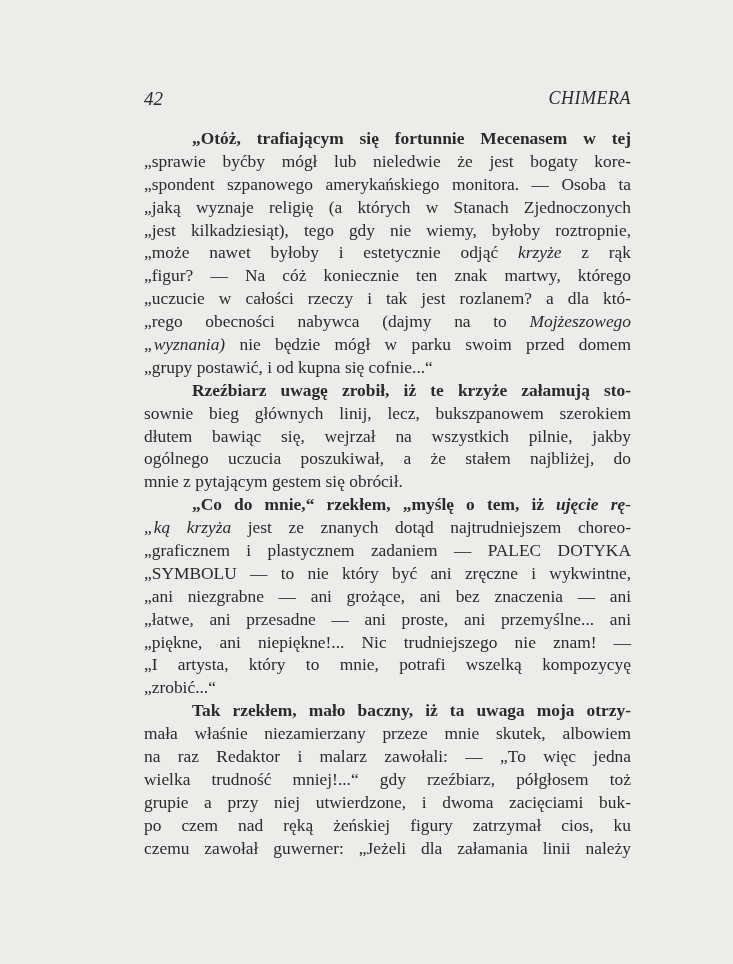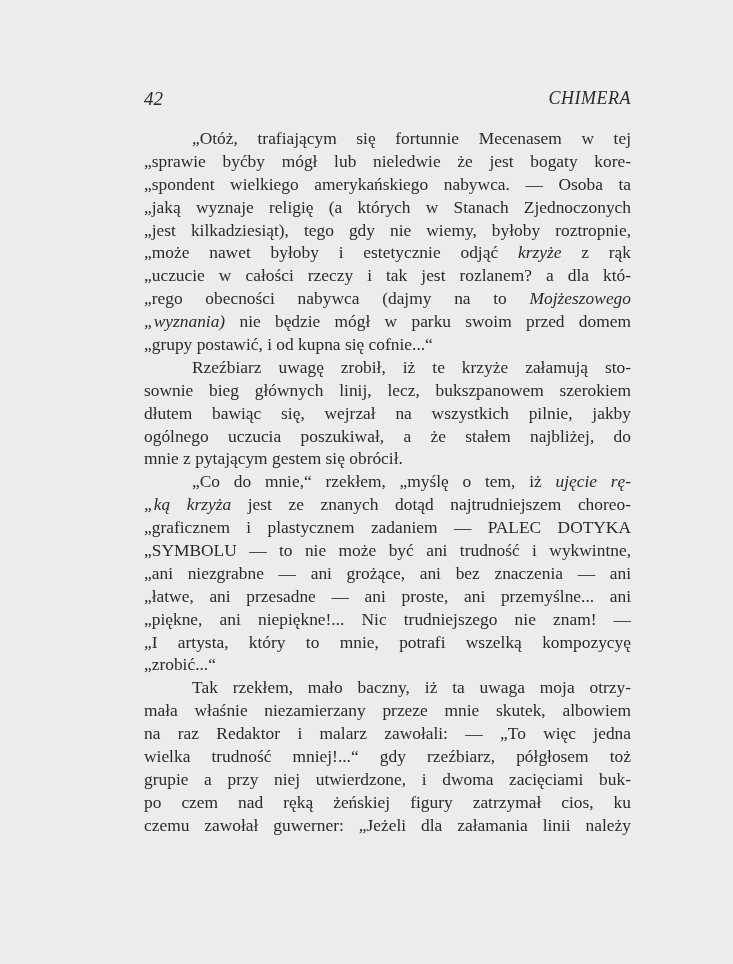--- a/index.html
+++ b/index.html
@@ -13,51 +13,52 @@
   .page { position:absolute; left:4px; top:0; width:733px; height:797px; }
   .header { position:absolute; top:88px; left:140px; width:487px; height:28px; }
   .page-num { position:absolute; left:0; top:0; font-style:italic; font-size:19px; }
   .running-head { position:absolute; right:0; top:0; font-style:italic; font-size:18px; letter-spacing:0.5px; }
   .body-text { position:absolute; left:140px; top:127px; width:487px; }
   .line {
     height:22.9px; line-height:22.9px; font-size:17.4px;
     white-space:nowrap; text-align:justify; text-align-last:justify;
   }
   .line.last { text-align-last:left; }
-  .line.indent { padding-left:48px; }
+  .line.indent { padding-left:48px;font-weight:bold; }
   em { font-style:italic; }
 </style>
 </head>
 <body>
 
 <div class="page">
   <div class="header">
     <span class="page-num">42</span>
     <span class="running-head">CHIMERA</span>
   </div>
   <div class="body-text" id="body-text">
       <div class="line indent">„Otóż, trafiającym się fortunnie Mecenasem w tej</div>
       <div class="line">„sprawie byćby mógł lub nieledwie że jest bogaty kore-</div>
-      <div class="line">„spondent wielkiego amerykańskiego nabywca. — Osoba ta</div>
+      <div class="line">„spondent szpanowego amerykańskiego monitora. — Osoba ta</div>
       <div class="line">„jaką wyznaje religię (a których w Stanach Zjednoczonych</div>
       <div class="line">„jest kilkadziesiąt), tego gdy nie wiemy, byłoby roztropnie,</div>
       <div class="line">„może nawet byłoby i estetycznie odjąć <em>krzyże</em> z rąk</div>
+      <div class="line">„figur? — Na cóż koniecznie ten znak martwy, którego</div>
       <div class="line">„uczucie w całości rzeczy i tak jest rozlanem? a dla któ-</div>
       <div class="line">„rego obecności nabywca (dajmy na to <em>Mojżeszowego</em></div>
       <div class="line"><em>„wyznania)</em> nie będzie mógł w parku swoim przed domem</div>
       <div class="line last">„grupy postawić, i od kupna się cofnie...“</div>
       <div class="line indent">Rzeźbiarz uwagę zrobił, iż te krzyże załamują sto-</div>
       <div class="line">sownie bieg głównych linij, lecz, bukszpanowem szerokiem</div>
       <div class="line">dłutem bawiąc się, wejrzał na wszystkich pilnie, jakby</div>
       <div class="line">ogólnego uczucia poszukiwał, a że stałem najbliżej, do</div>
       <div class="line last">mnie z pytającym gestem się obrócił.</div>
       <div class="line indent">„Co do mnie,“ rzekłem, „myślę o tem, iż <em>ujęcie rę-</em></div>
       <div class="line"><em>„ką krzyża</em> jest ze znanych dotąd najtrudniejszem choreo-</div>
       <div class="line">„graficznem i plastycznem zadaniem — PALEC DOTYKA</div>
-      <div class="line">„SYMBOLU — to nie może być ani trudność i wykwintne,</div>
+      <div class="line">„SYMBOLU — to nie który być ani zręczne i wykwintne,</div>
       <div class="line">„ani niezgrabne — ani grożące, ani bez znaczenia — ani</div>
       <div class="line">„łatwe, ani przesadne — ani proste, ani przemyślne... ani</div>
       <div class="line">„piękne, ani niepiękne!... Nic trudniejszego nie znam! —</div>
       <div class="line">„I artysta, który to mnie, potrafi wszelką kompozycyę</div>
       <div class="line last">„zrobić...“</div>
       <div class="line indent">Tak rzekłem, mało baczny, iż ta uwaga moja otrzy-</div>
       <div class="line">mała właśnie niezamierzany przeze mnie skutek, albowiem</div>
       <div class="line">na raz Redaktor i malarz zawołali: — „To więc jedna</div>
       <div class="line">wielka trudność mniej!...“ gdy rzeźbiarz, półgłosem toż</div>
       <div class="line">grupie a przy niej utwierdzone, i dwoma zacięciami buk-</div>

